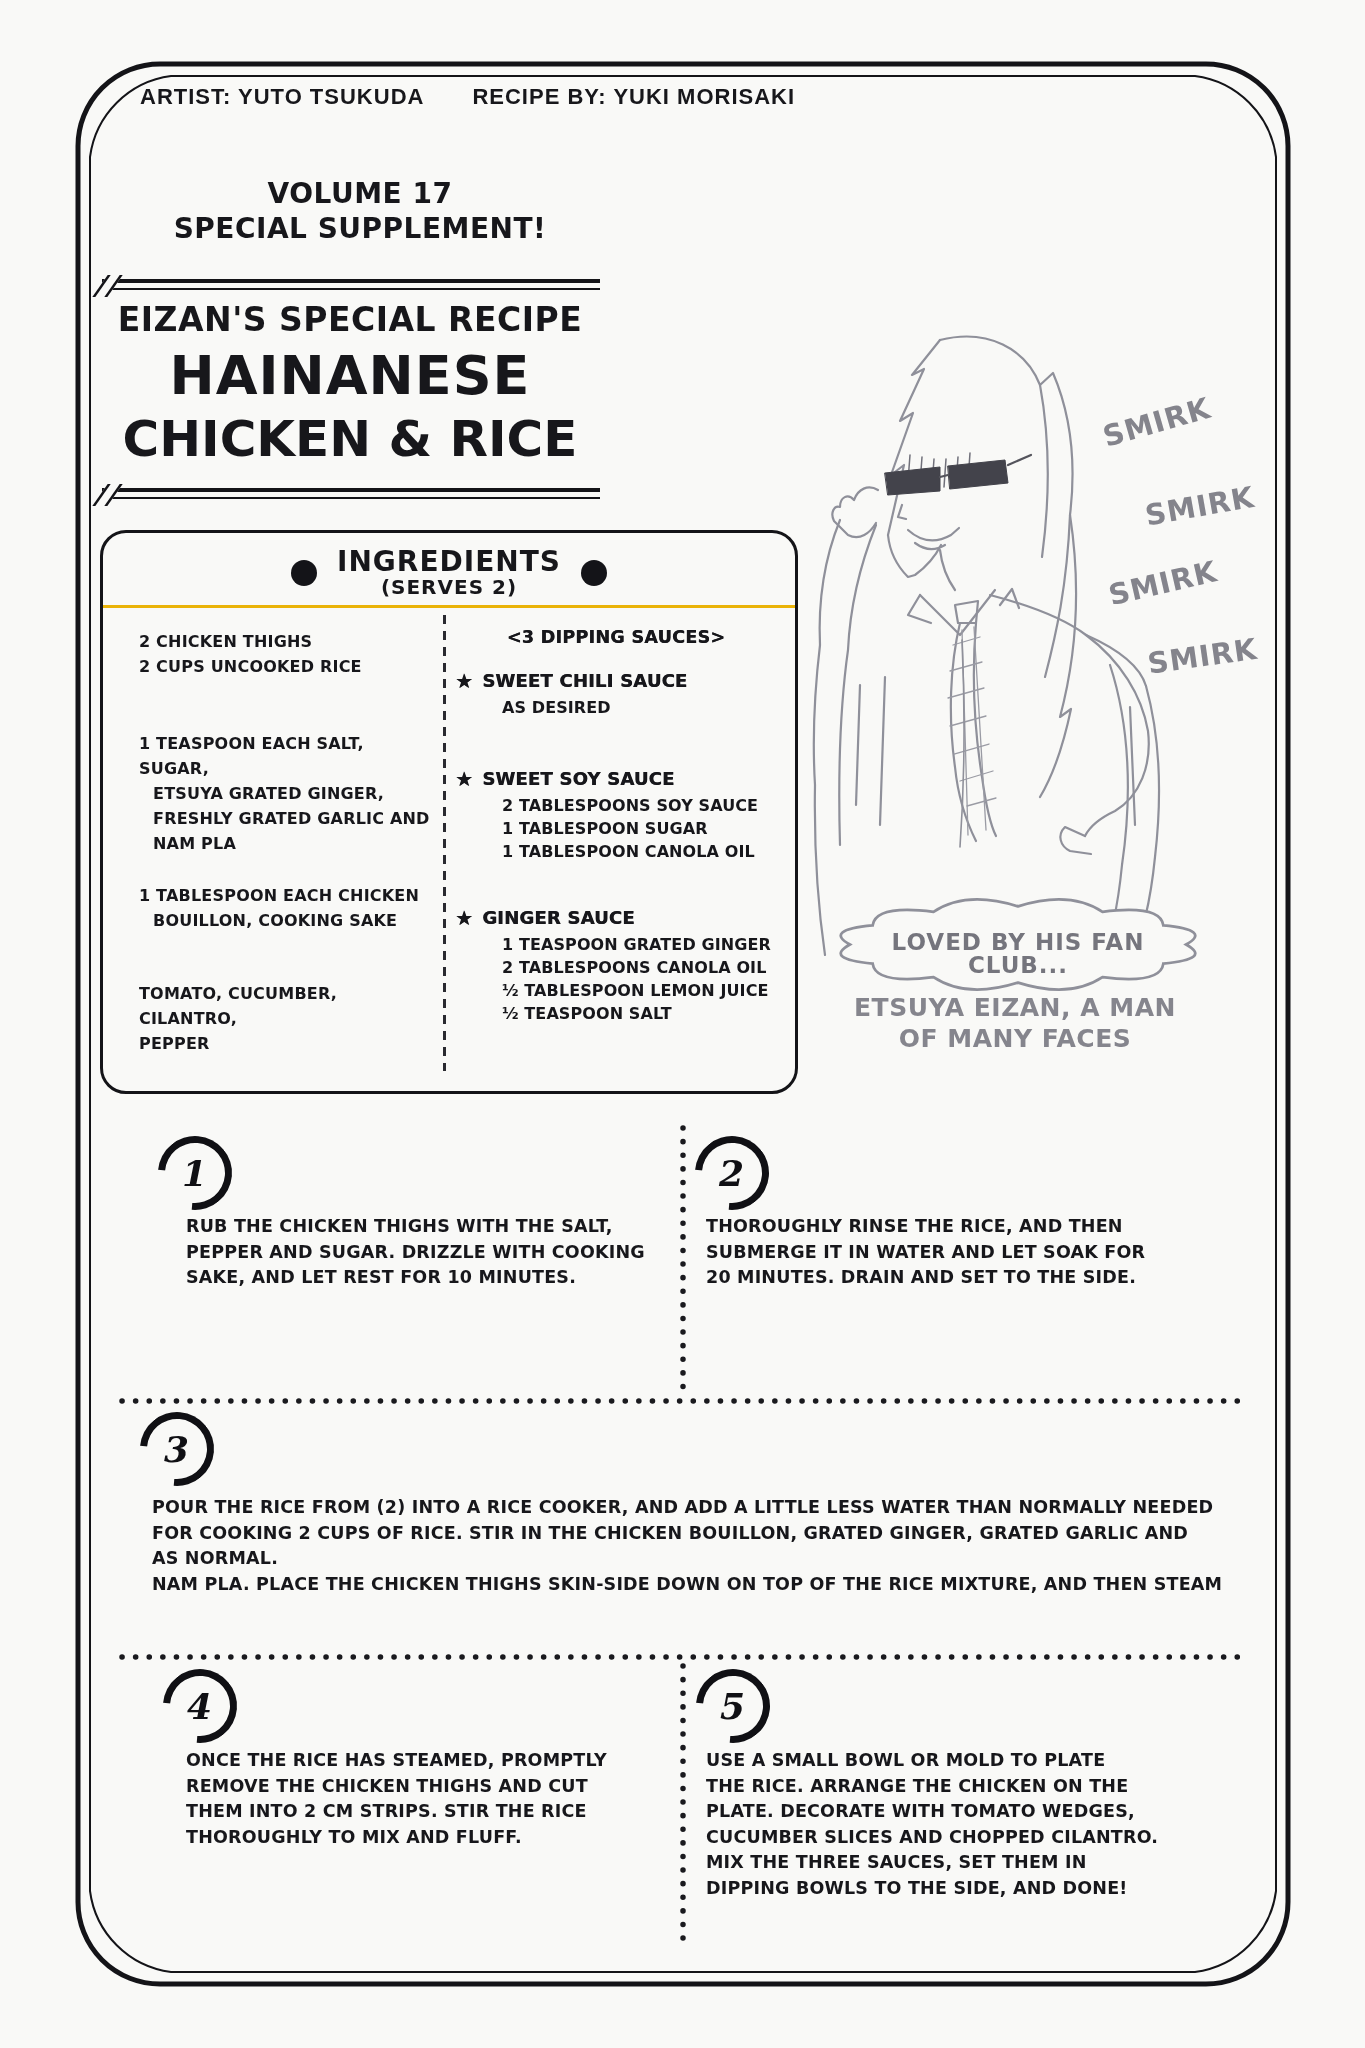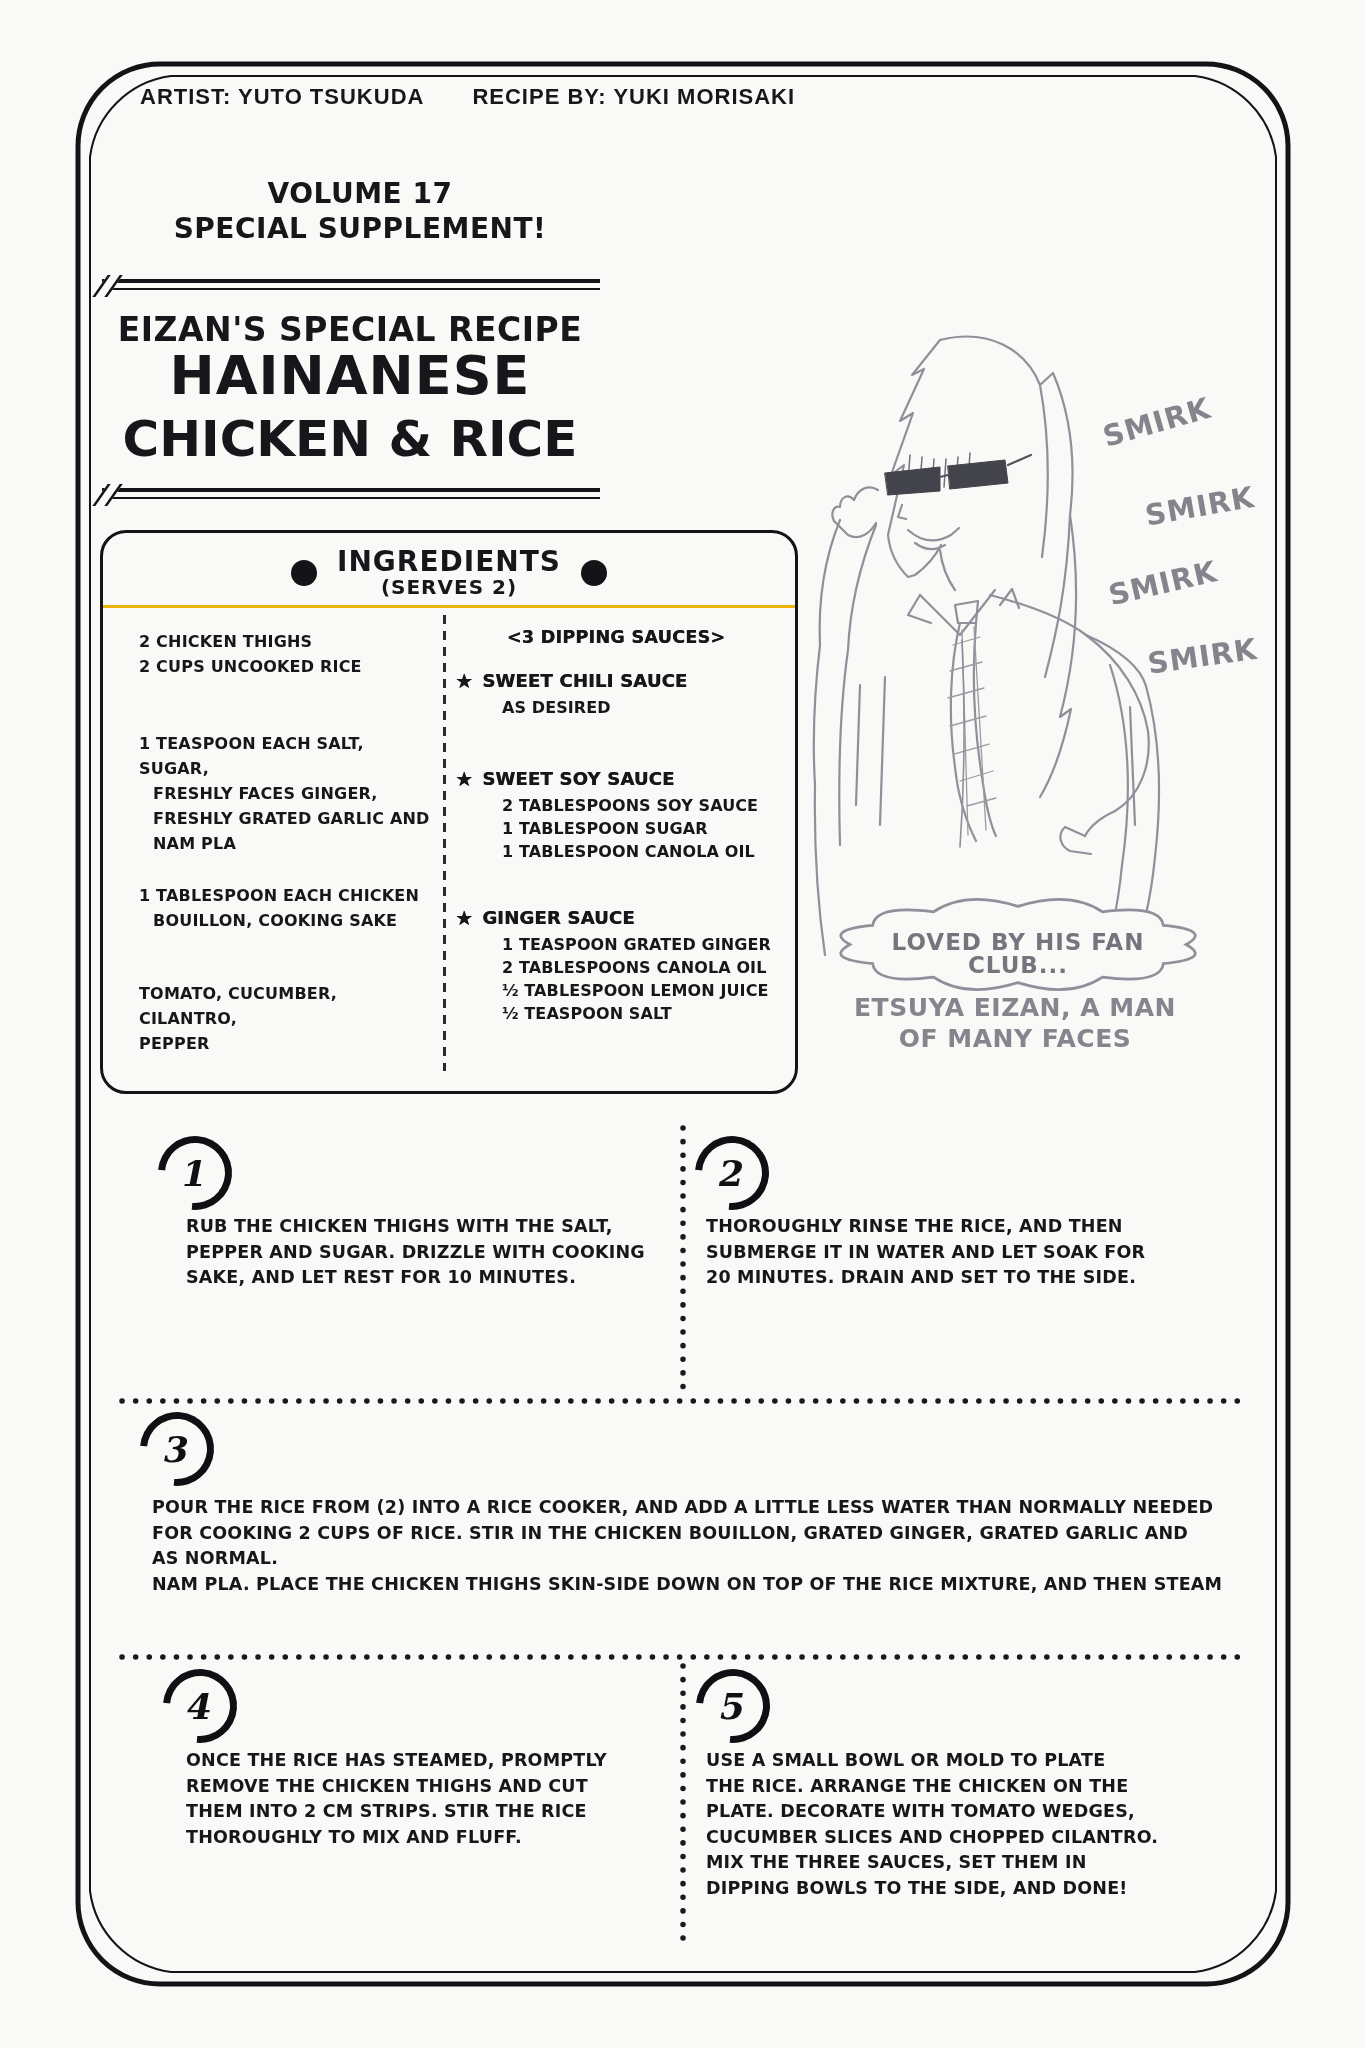--- a/index.html
+++ b/index.html
@@ -13,21 +13,21 @@
            font:700 22px/1 "Liberation Sans",sans-serif;letter-spacing:1px;}
   
   .vol{top:176px;left:140px;width:440px;text-align:center;
        font:700 28px/1.25 "DejaVu Sans",sans-serif;letter-spacing:.5px;}
   
   .rule{left:102px;width:498px;height:5px;border-top:4px solid #141418;border-bottom:2px solid #141418;}
   .rule::before{content:"";position:absolute;left:-2px;top:-8px;width:9px;height:22px;
       background:#f9f9f7;border-left:3px solid #141418;border-right:3px solid #141418;
       transform:skewX(-35deg);}
   .rule1{top:279px;} .rule2{top:488px;}
-  .t1{top:313px;left:100px;width:500px;text-align:center;font:700 33px/1 "DejaVu Sans",sans-serif;letter-spacing:.5px;}
+  .t1{top:303px;left:100px;width:500px;text-align:center;font:700 33px/1 "DejaVu Sans",sans-serif;letter-spacing:.5px;}
   .t2{top:349px;left:100px;width:500px;text-align:center;font:700 54px/1 "DejaVu Sans",sans-serif;letter-spacing:1px;}
   .t3{top:414px;left:100px;width:500px;text-align:center;font:700 50px/1 "DejaVu Sans",sans-serif;}
 
   
   .ibox{left:100px;top:530px;width:692px;height:558px;border:3px solid #141418;border-radius:26px;}
   .ihead{position:absolute;top:8px;left:0;right:0;height:64px;border-bottom:3px solid #eab308;
          display:flex;align-items:center;justify-content:center;gap:20px;}
   .idot{width:26px;height:26px;border-radius:50%;background:#141418;}
   .iheadtxt{text-align:center;}
   .iheadtxt .l1{font:700 28px/1 "DejaVu Sans",sans-serif;letter-spacing:1px;}
@@ -110,21 +110,21 @@
       <span class="idot"></span>
     </div>
     <div class="dashdiv"></div>
 
     <div class="item it1">
       <div>2 CHICKEN THIGHS</div>
       <div>2 CUPS UNCOOKED RICE</div>
     </div>
     <div class="item it2">
       <div>1 TEASPOON EACH SALT, SUGAR,</div>
-      <div class="ind">FRESHLY FACES GINGER,</div>
+      <div class="ind">ETSUYA GRATED GINGER,</div>
       <div class="ind">FRESHLY GRATED GARLIC AND</div>
       <div class="ind ital">NAM PLA</div>
     </div>
     <div class="item it3">
       <div>1 TABLESPOON EACH CHICKEN</div>
       <div class="ind">BOUILLON, COOKING SAKE</div>
     </div>
     <div class="item it4">
       <div>TOMATO, CUCUMBER, CILANTRO,</div>
       <div>PEPPER</div>

